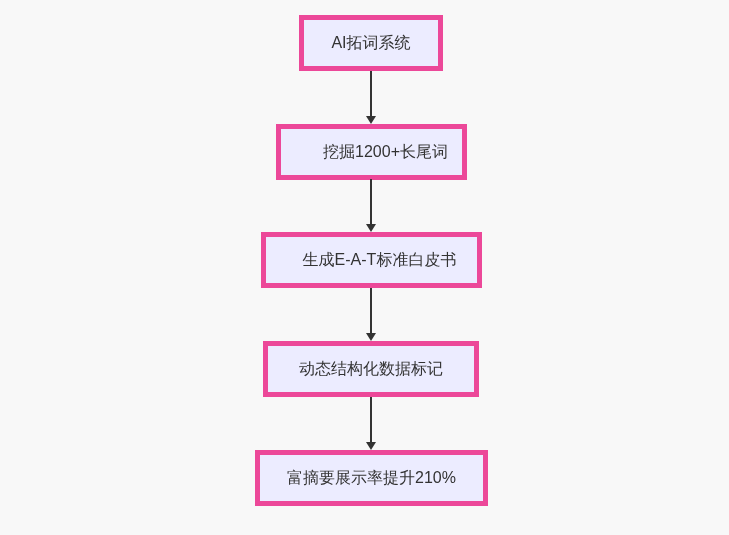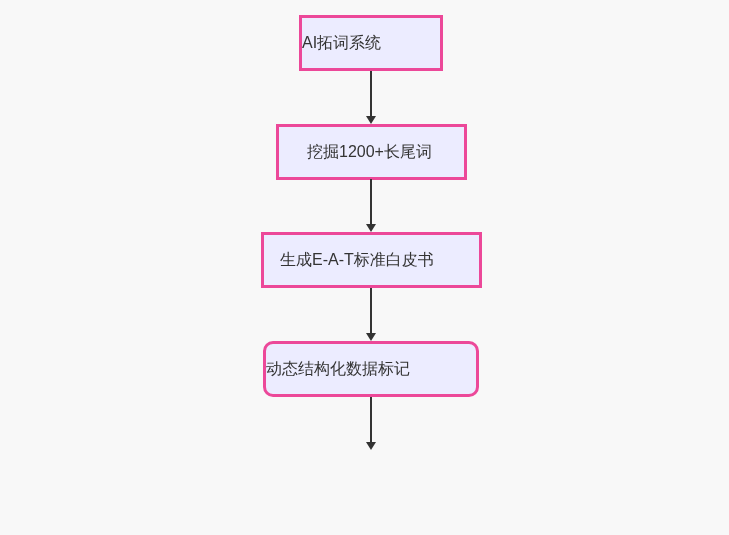--- a/index.html
+++ b/index.html
@@ -13,33 +13,34 @@
     position: relative;
     width: 729px;
     height: 535px;
     background: #f8f8f8;
     overflow: hidden;
   }
   .flow-node {
     position: absolute;
     box-sizing: border-box;
     background: #ECECFF;
-    border: 3px solid #ec4899;
+    border: 5px solid #ec4899;
     color: #333333;
     font-size: 16px;
     line-height: 1;
     display: flex;
     align-items: center;
+    justify-content: center;
     text-align: center;
     white-space: nowrap;
   }
   .node-1 { left: 299px; top: 15px;  width: 144px; height: 56px; }
   .node-2 { left: 276px; top: 124px; width: 191px; height: 56px; padding-left: 28px; }
   .node-3 { left: 261px; top: 232px; width: 221px; height: 56px; padding-left: 16px; }
-  .node-4 { left: 263px; top: 341px; width: 216px; height: 56px; border-radius: 10px; }
+  .node-4 { left: 263px; top: 341px; width: 216px; height: 56px; }
   .node-5 { left: 255px; top: 450px; width: 233px; height: 56px; }
 
   .arrow {
     position: absolute;
     left: 370px;
     width: 2px;
     background: #333333;
   }
   .arrow::after {
     content: "";
@@ -80,14 +81,17 @@
   </div>
 
   <div class="arrow arrow-3"></div>
 
   <div class="flow-node node-4">
     <span>动态结构化数据标记</span>
   </div>
 
   <div class="arrow arrow-4"></div>
 
+  <div class="flow-node node-5">
+    <span>富摘要展示率提升210%</span>
+  </div>
 
 </div>
 
 </body></html>

